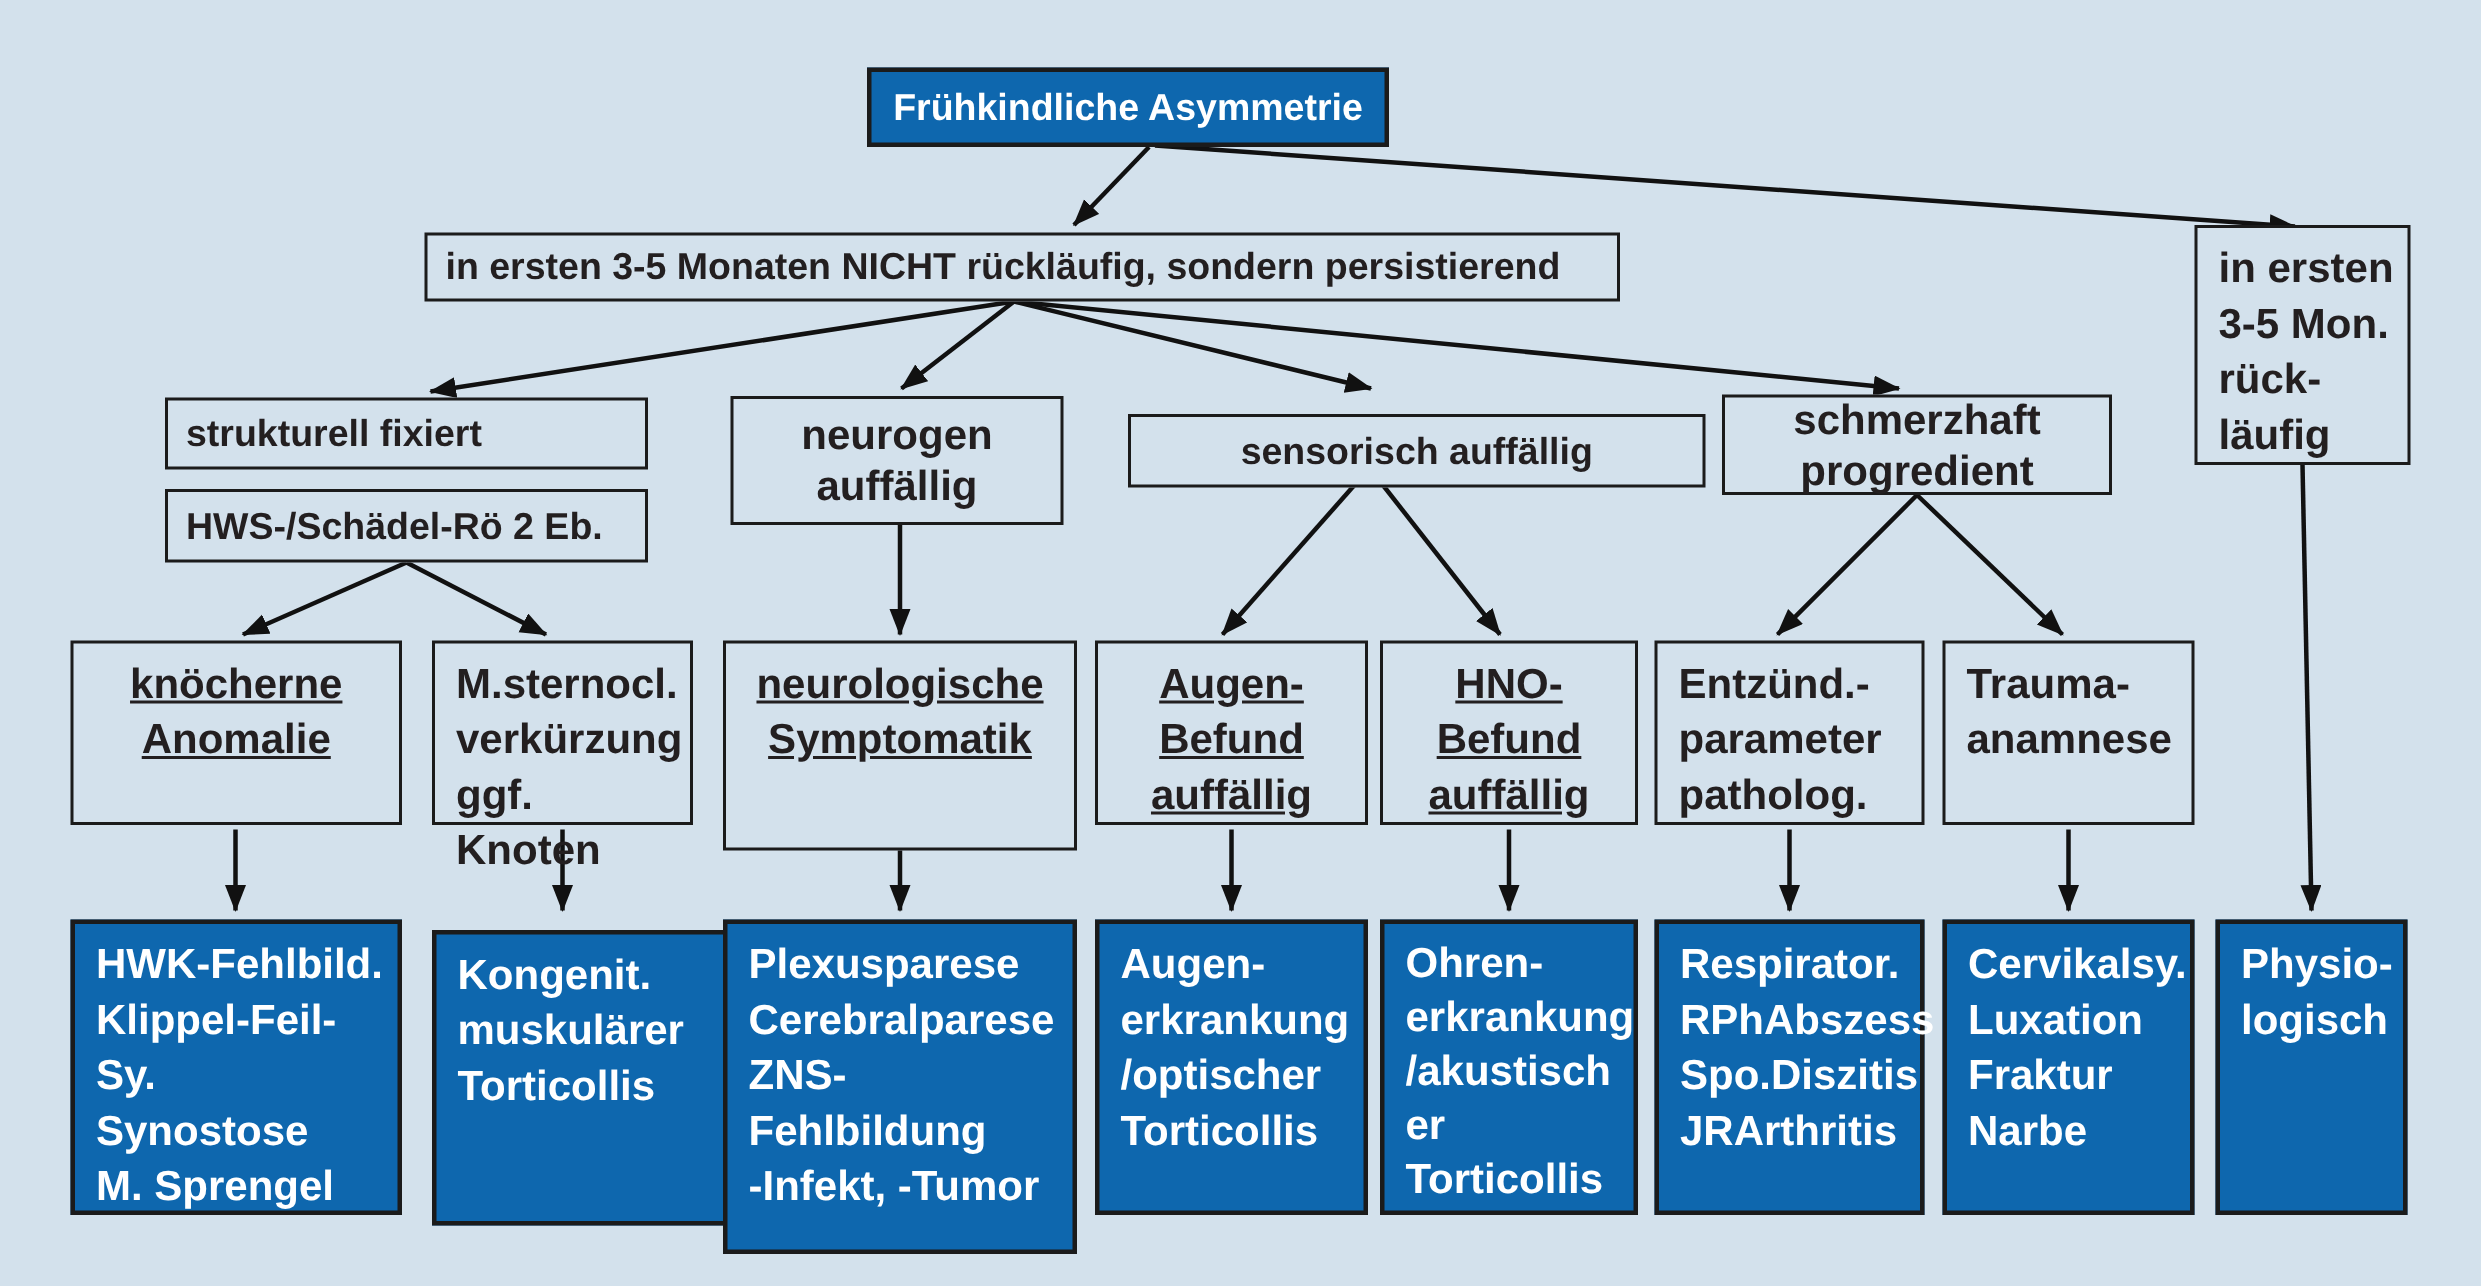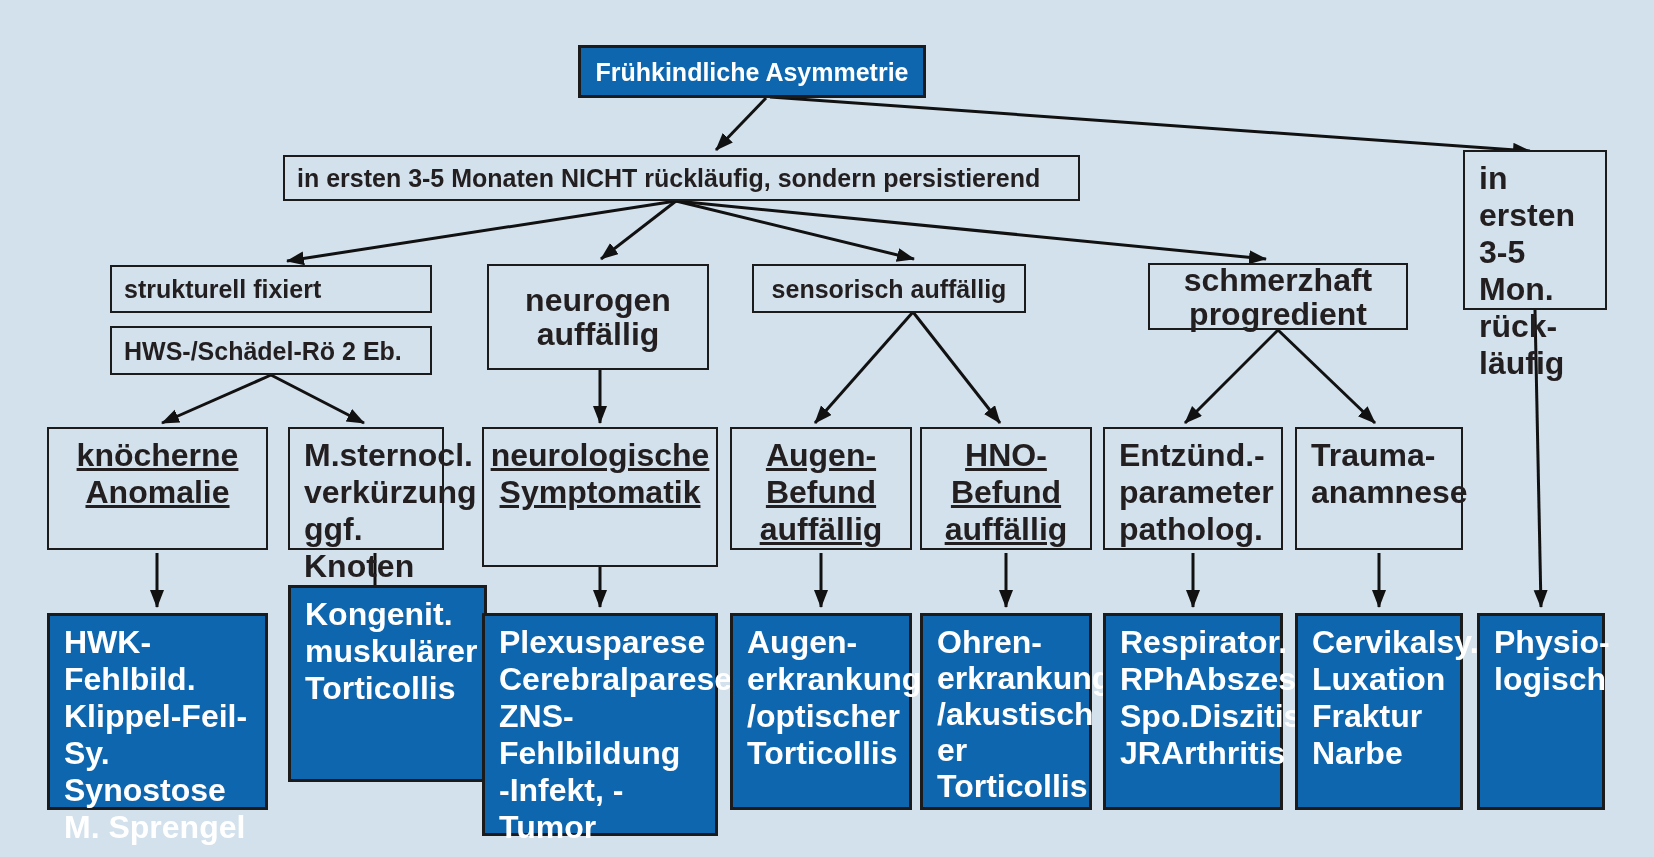--- a/index.html
+++ b/index.html
@@ -10,21 +10,21 @@
   }
   html,body{margin:0;padding:0;}
   body{background:var(--bg);font-family:"Liberation Sans","DejaVu Sans",sans-serif;}
   #stage{position:relative;width:1654px;height:857px;background:var(--bg);overflow:hidden;}
   #arrows{position:absolute;left:0;top:0;pointer-events:none;}
   .box{
     position:absolute;box-sizing:border-box;
     border:2px solid var(--line);
     background:var(--bg);
     color:var(--ink);
-    font-weight:bold;font-size:32px;line-height:34px;
+    font-weight:bold;font-size:28px;line-height:34px;
     white-space:pre-line;
   }
   .thick{border-width:3px;}
   .blue{background:var(--blue);color:#ffffff;border-width:3px;}
   
   .cc{display:flex;align-items:center;justify-content:center;text-align:center;}
   .cl{display:flex;align-items:center;text-align:left;padding-left:12px;padding-right:6px;}
   .tc{text-align:center;padding-top:8px;text-decoration:underline;}
   .tl{text-align:left;padding:8px 6px 8px 14px;}
   .lh37{line-height:37px;}
@@ -77,50 +77,50 @@
   <div class="box blue thick cc fs25" style="left:578px;top:45px;width:348px;height:53px;">Frühkindliche Asymmetrie</div>
 
   <div class="box cl fs25" style="left:283px;top:155px;width:797px;height:46px;">in ersten 3-5 Monaten NICHT rückläufig, sondern persistierend</div>
   <div class="box tl lh37" style="left:1463px;top:150px;width:144px;height:160px;">in ersten
 3-5 Mon.
 rück-
 läufig</div>
 
   <div class="box cl fs25" style="left:110px;top:265px;width:322px;height:48px;">strukturell fixiert</div>
   <div class="box cl fs25" style="left:110px;top:326px;width:322px;height:49px;">HWS-/Schädel-Rö 2 Eb.</div>
-  <div class="box cc" style="left:487px;top:264px;width:222px;height:106px;">neurogen
+  <div class="box cc" style="left:487px;top:264px;width:222px;height:86px;">neurogen
 auffällig</div>
-  <div class="box cc fs25" style="left:752px;top:264px;width:274px;height:49px;">sensorisch auffällig</div>
+  <div class="box cc fs25" style="left:752px;top:276px;width:385px;height:49px;">sensorisch auffällig</div>
   <div class="box cc" style="left:1148px;top:263px;width:260px;height:67px;">schmerzhaft
 progredient</div>
 
   <div class="box tc lh37" style="left:47px;top:427px;width:221px;height:123px;">knöcherne
 Anomalie</div>
-  <div class="box tl lh37" style="left:288px;top:427px;width:156px;height:123px;">M.sternocl.
+  <div class="box tl lh37" style="left:288px;top:427px;width:174px;height:123px;">M.sternocl.
 verkürzung
 ggf. Knoten</div>
   <div class="box tc lh37" style="left:482px;top:427px;width:236px;height:140px;">neurologische
 Symptomatik</div>
   <div class="box tc lh37" style="left:730px;top:427px;width:182px;height:123px;">Augen-
 Befund
 auffällig</div>
   <div class="box tc lh37" style="left:920px;top:427px;width:172px;height:123px;">HNO-
 Befund
 auffällig</div>
   <div class="box tl lh37" style="left:1103px;top:427px;width:180px;height:123px;">Entzünd.-
 parameter
 patholog.</div>
   <div class="box tl lh37" style="left:1295px;top:427px;width:168px;height:123px;">Trauma-
 anamnese</div>
 
   <div class="box blue tl lh37" style="left:47px;top:613px;width:221px;height:197px;">HWK-Fehlbild.
 Klippel-Feil-Sy.
 Synostose
 M. Sprengel</div>
-  <div class="box blue tl lh37" style="left:288px;top:585px;width:199px;height:197px;">Kongenit.
+  <div class="box blue tl lh37" style="left:288px;top:620px;width:199px;height:197px;">Kongenit.
 muskulärer
 Torticollis</div>
   <div class="box blue tl lh37" style="left:482px;top:613px;width:236px;height:223px;">Plexusparese
 Cerebralparese
 ZNS-Fehlbildung
 -Infekt, -Tumor</div>
   <div class="box blue tl lh37" style="left:730px;top:613px;width:182px;height:197px;">Augen-
 erkrankung
 /optischer
 Torticollis</div>

